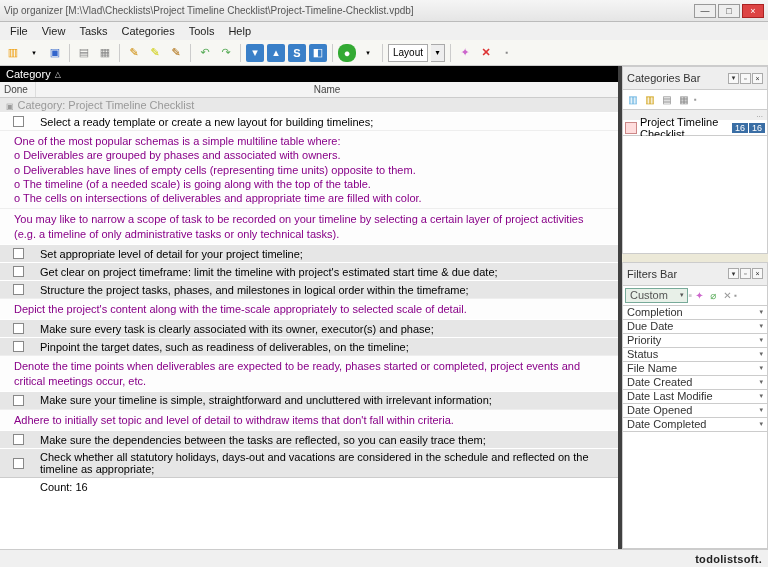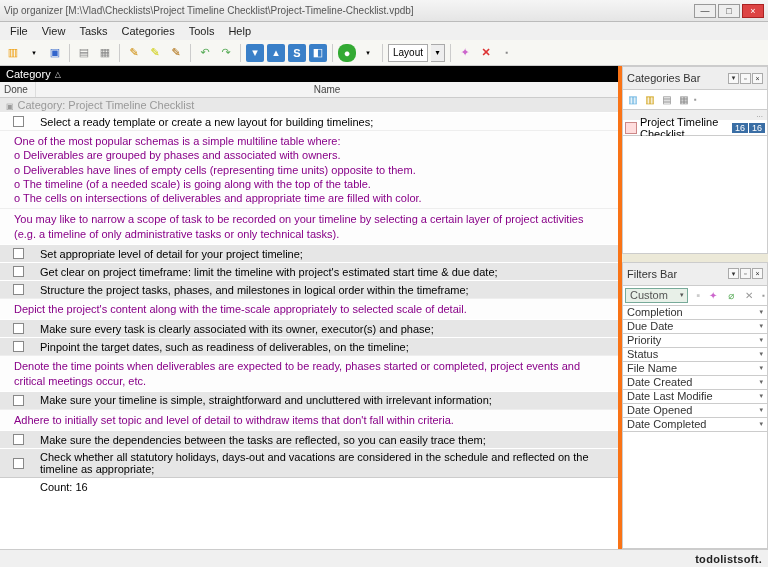--- a/index.html
+++ b/index.html
@@ -9,21 +9,21 @@
 .titlebar .win-btn { width: 22px; height: 14px; margin-left: 2px; border: 1px solid #999; background: #eee; display:flex; align-items:center; justify-content:center; font-size:9px; color:#333; cursor:pointer;}
 .titlebar .win-btn.close{ background:#d44; color:#fff; border-color:#a22;}
 .menubar { height: 18px; background: #f0f0f0; display: flex; align-items: center; padding: 0 4px; gap:2px;}
 .menubar .menu-item { padding: 1px 6px; color: #222; cursor:pointer;}
 .toolbar { height: 26px; background: #f7f7f3; border-bottom: 1px solid #ccc; display: flex; align-items: center; padding: 0 4px; gap:3px;}
 .tbtn { width: 18px; height: 18px; display:inline-flex; align-items:center; justify-content:center; border:1px solid transparent; cursor:pointer; font-size:11px;}
 .tsep{width:1px;height:18px;background:#ccc;margin:0 2px;}
 .layout-box{height:18px;border:1px solid #aaa;background:#fff;padding:0 4px;display:flex;align-items:center;font-size:10px;}
 .layout-dd{width:14px;height:18px;border:1px solid #aaa;border-left:none;background:#eee;display:flex;align-items:center;justify-content:center;font-size:8px;cursor:pointer;}
 .content{display:flex;height:calc(100% - 66px - 18px);}
-.main-panel{flex:1;display:flex;flex-direction:column;border-right:4px solid #f97316;min-width:0;}
+.main-panel{flex:1;display:flex;flex-direction:column;border-right:4px solid #404040;min-width:0;}
 .category-tab{height:16px;background:#000;color:#fff;display:flex;align-items:center;padding:0 6px;font-size:11px;}
 .category-tab .sort{font-size:8px;margin-left:4px;color:#ccc;}
 .grid-header{height:16px;background:#f4f4f4;border-bottom:1px solid #ccc;display:flex;}
 .grid-header .col-done{width:36px;border-right:1px solid #ddd;padding:0 4px;color:#444;font-size:10px;display:flex;align-items:center;}
 .grid-header .col-name{flex:1;text-align:center;color:#444;font-size:10px;display:flex;align-items:center;justify-content:center;}
 .grid-body{flex:1;overflow:auto;background:#fff;}
 .group-row{background:#e8e8e8;color:#999;padding:1px 6px;font-size:10px;}
 .group-row .gicon{margin-right:4px;font-size:8px;}
 .task-row{display:flex;background:#e6e6e6;border-top:1px solid #fff;min-height:18px;align-items:center;}
 .task-row.alt{background:#fdfdfd;}
@@ -37,21 +37,21 @@
 .panel-title .sp{flex:1;}
 .panel-title .pbtn{width:11px;height:11px;border:1px solid #aaa;margin-left:1px;font-size:7px;display:flex;align-items:center;justify-content:center;cursor:pointer;background:#f8f8f8;}
 .panel-tools{height:20px;background:#fff;border:1px solid #ccc;border-top:none;display:flex;align-items:center;padding:0 3px;gap:3px;}
 .ptool{width:14px;height:14px;cursor:pointer;font-size:10px;display:flex;align-items:center;justify-content:center;}
 .cat-subhead{height:10px;background:#eee;border-left:1px solid #ccc;border-right:1px solid #ccc;text-align:right;padding:0 4px;font-size:8px;color:#888;}
 .cat-item{height:16px;background:#fff;border:1px solid #ccc;border-top:none;display:flex;align-items:center;padding:0 2px;font-size:10px;}
 .cat-item .cicon{width:12px;height:12px;background:#fdd;border:1px solid #c88;margin-right:3px;}
 .cat-item .cname{flex:1;color:#000;}
 .cat-item .cnum{background:#3a6ea5;color:#fff;padding:0 3px;font-size:9px;margin-left:1px;}
 .panel-body{flex:1;background:#fff;border:1px solid #ccc;border-top:none;}
-.filters-tools{height:20px;background:#fff;border:1px solid #ccc;border-top:none;display:flex;align-items:center;padding:0 2px;gap:8px;}
+.filters-tools{height:20px;background:#fff;border:1px solid #ccc;border-top:none;display:flex;align-items:center;padding:0 2px;gap:0;}
 .custom-dd{height:15px;border:1px solid #7a9;background:#e8f0e8;padding:0 4px;color:#555;font-size:10px;display:flex;align-items:center;}
 .custom-dd .dda{margin-left:12px;font-size:7px;}
 .filter-row{height:14px;background:#fff;border:1px solid #ccc;border-top:none;display:flex;align-items:center;padding:0 4px;font-size:10px;color:#333;}
 .filter-row .dda{margin-left:auto;font-size:7px;color:#666;}
 .status-bar{height:18px;background:#f0f0f0;border-top:1px solid #ccc;display:flex;align-items:center;justify-content:flex-end;padding:0 6px;}
 .status-bar .brand{font-size:11px;font-weight:bold;color:#222;letter-spacing:0.3px;}
 .spacer{height:8px;}
 </style>
 </head>
 <body>

